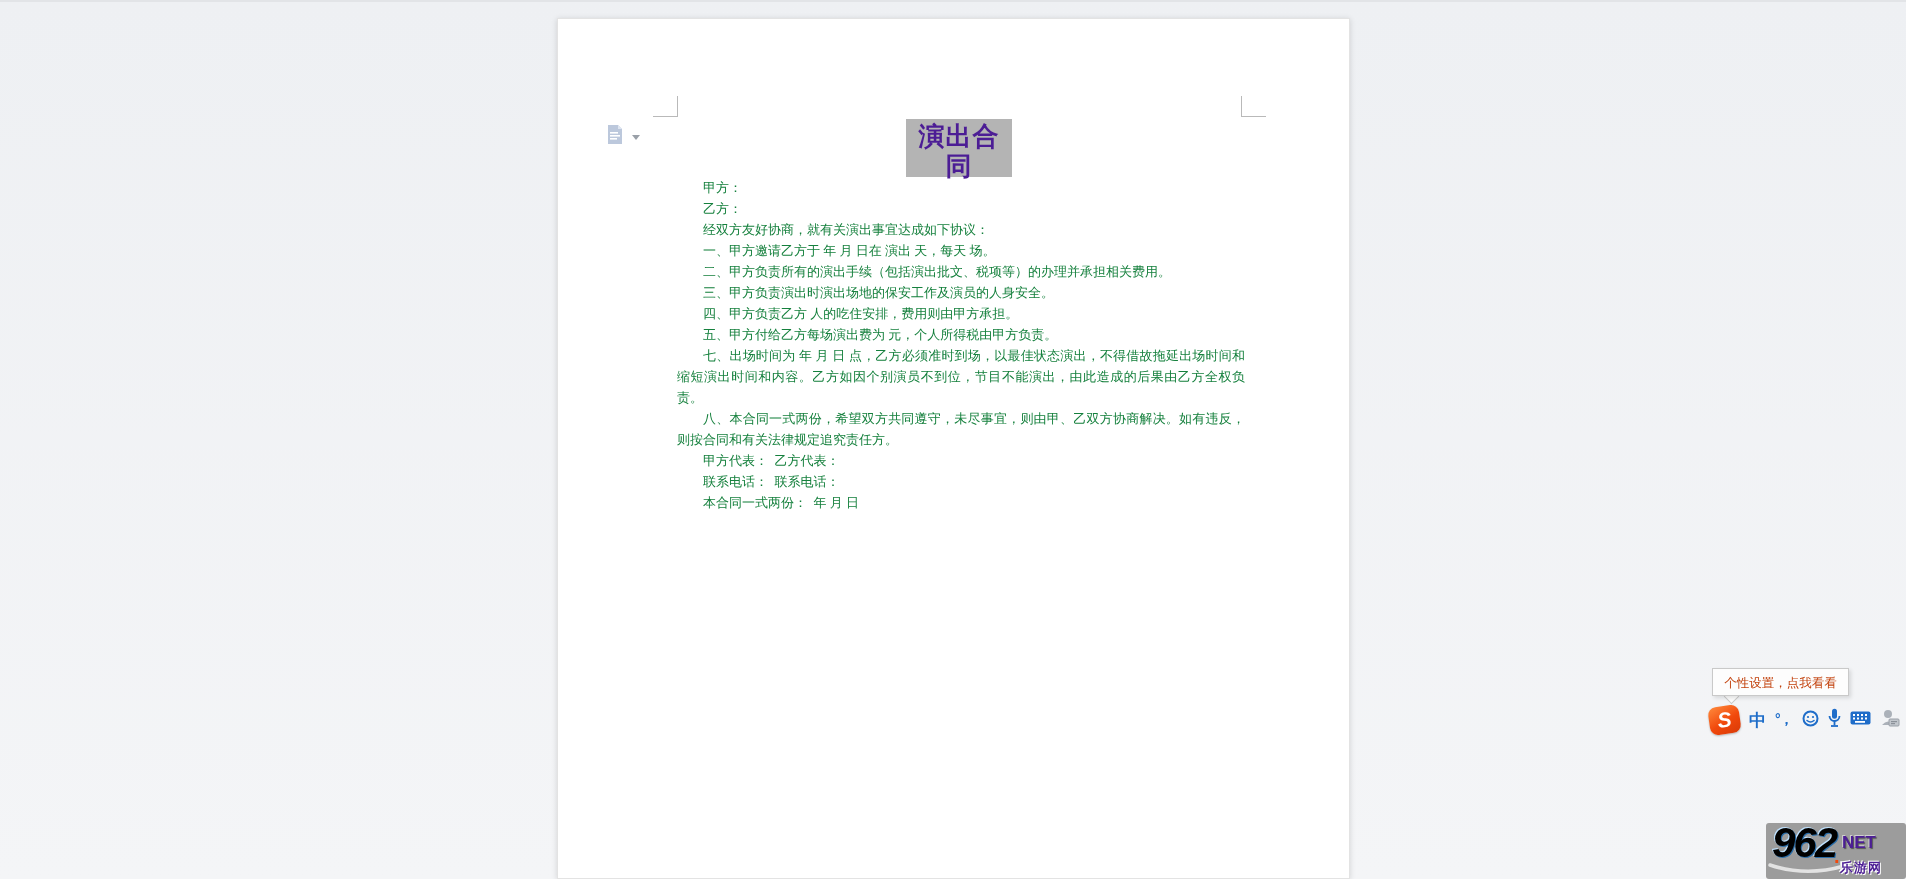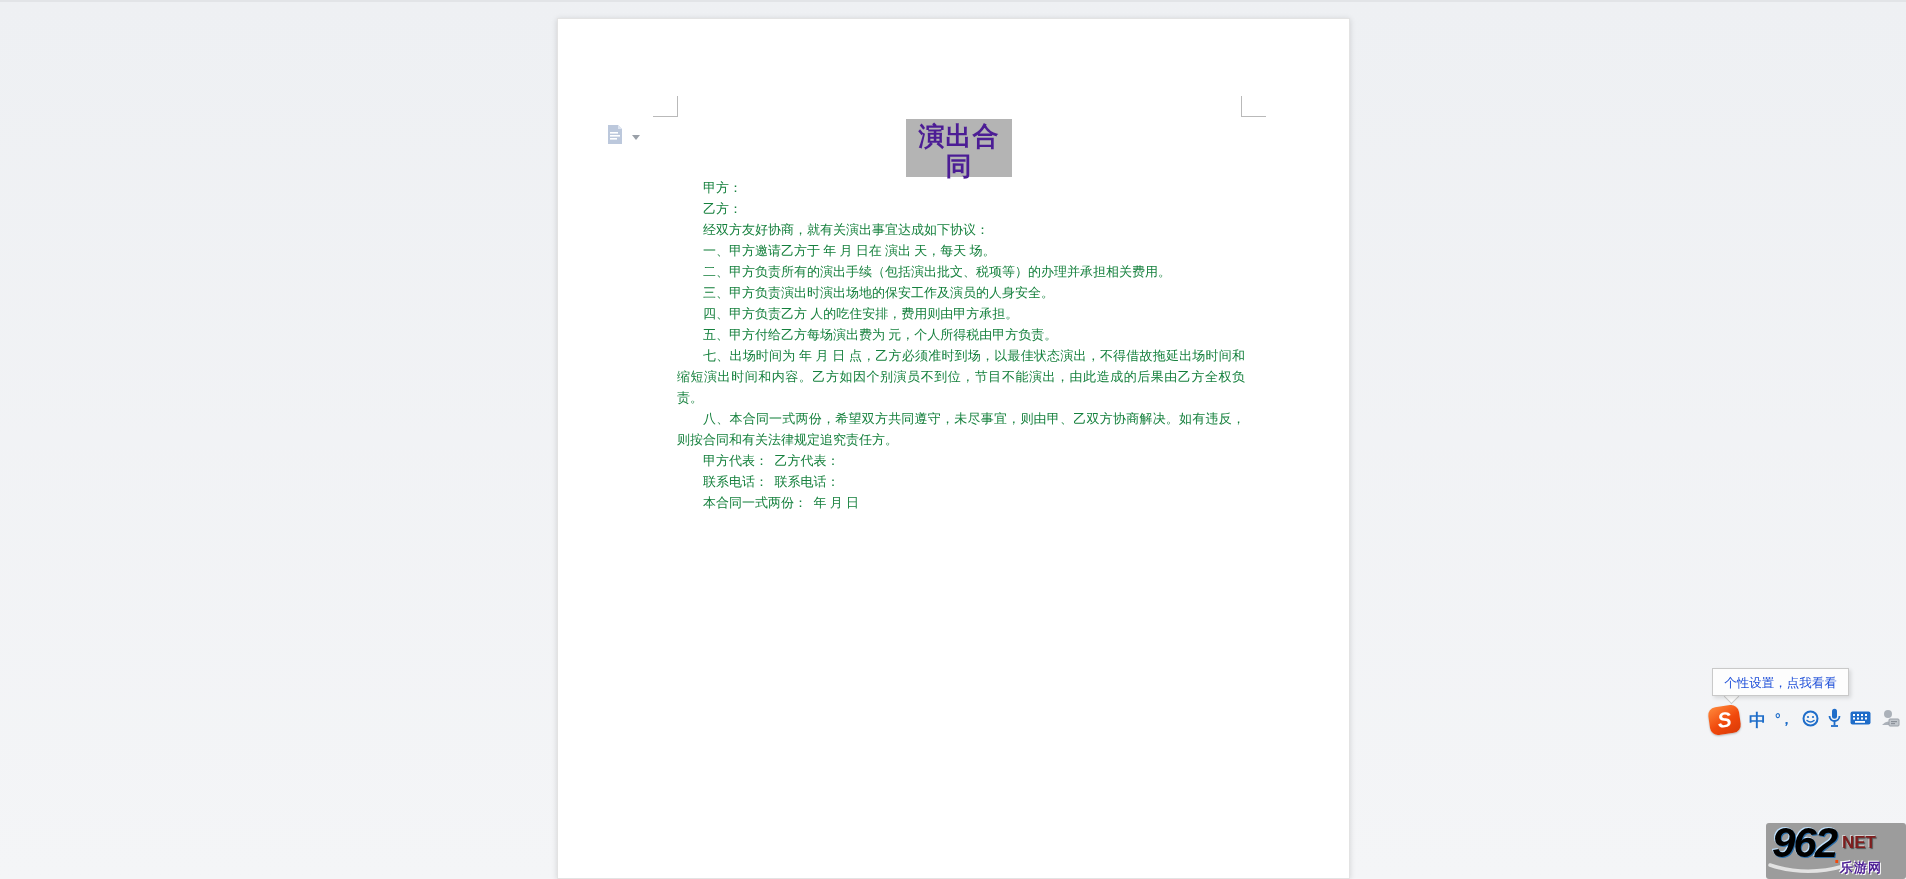--- a/index.html
+++ b/index.html
@@ -38,21 +38,21 @@
   .doc-body p{
     margin:0;font-family:"Liberation Serif",serif;
     font-size:13px;line-height:21px;color:#15803d;
     text-indent:2em;white-space:pre-wrap;text-align:justify;
   }
 
   
   .ime-tooltip{
     position:absolute;left:1712px;top:668px;width:137px;height:28px;
     background:#fdfdfd;border:1px solid #c9c9c9;box-shadow:2px 2px 4px rgba(0,0,0,.12);
-    font-size:12.5px;color:#1d4ed8;line-height:28px;text-align:center;
+    font-size:12.5px;color:#c2410c;line-height:28px;text-align:center;
     box-sizing:border-box;z-index:3;
   }
   .ime-tooltip-arrow{
     position:absolute;left:1726px;top:691px;width:10px;height:10px;
     background:#fdfdfd;border-right:1px solid #c9c9c9;border-bottom:1px solid #c9c9c9;
     transform:rotate(45deg);z-index:2;
   }
   .ime-bar{position:absolute;left:1709px;top:703px;height:34px;display:flex;align-items:center;z-index:4;}
   .sogou-logo{
     width:31px;height:28px;border-radius:8px;
@@ -75,21 +75,21 @@
     position:absolute;left:6px;top:0px;
     font-weight:700;font-style:italic;font-size:42px;line-height:40px;
     color:#000000;text-shadow:1px 1px 0 #2a6da8, -1px -1px 0 #bfe2ff;
     letter-spacing:-2px;
     text-align:center;
   }
   .wm-dot{position:absolute;left:68px;top:22px;font-weight:700;font-size:20px;color:#f1490c;}
   .wm-net{
     position:absolute;left:76px;top:10px;
     font-weight:700;font-size:17px;letter-spacing:0;
-    color:#7f1d1d;text-shadow:1px 1px 1px #555, -1px -1px 0 #cfcfcf;
+    color:#4c1d95;text-shadow:1px 1px 1px #555, -1px -1px 0 #cfcfcf;
   }
   .wm-site{
     position:absolute;left:74px;top:36px;
     font-weight:700;font-size:13px;color:#4c1d95;
     text-shadow:1px 1px 0 #fff, -1px -1px 0 #fff;letter-spacing:1px;
   }
   .wm-swoosh{position:absolute;left:2px;top:36px;}
 </style>
 </head>
 <body>

